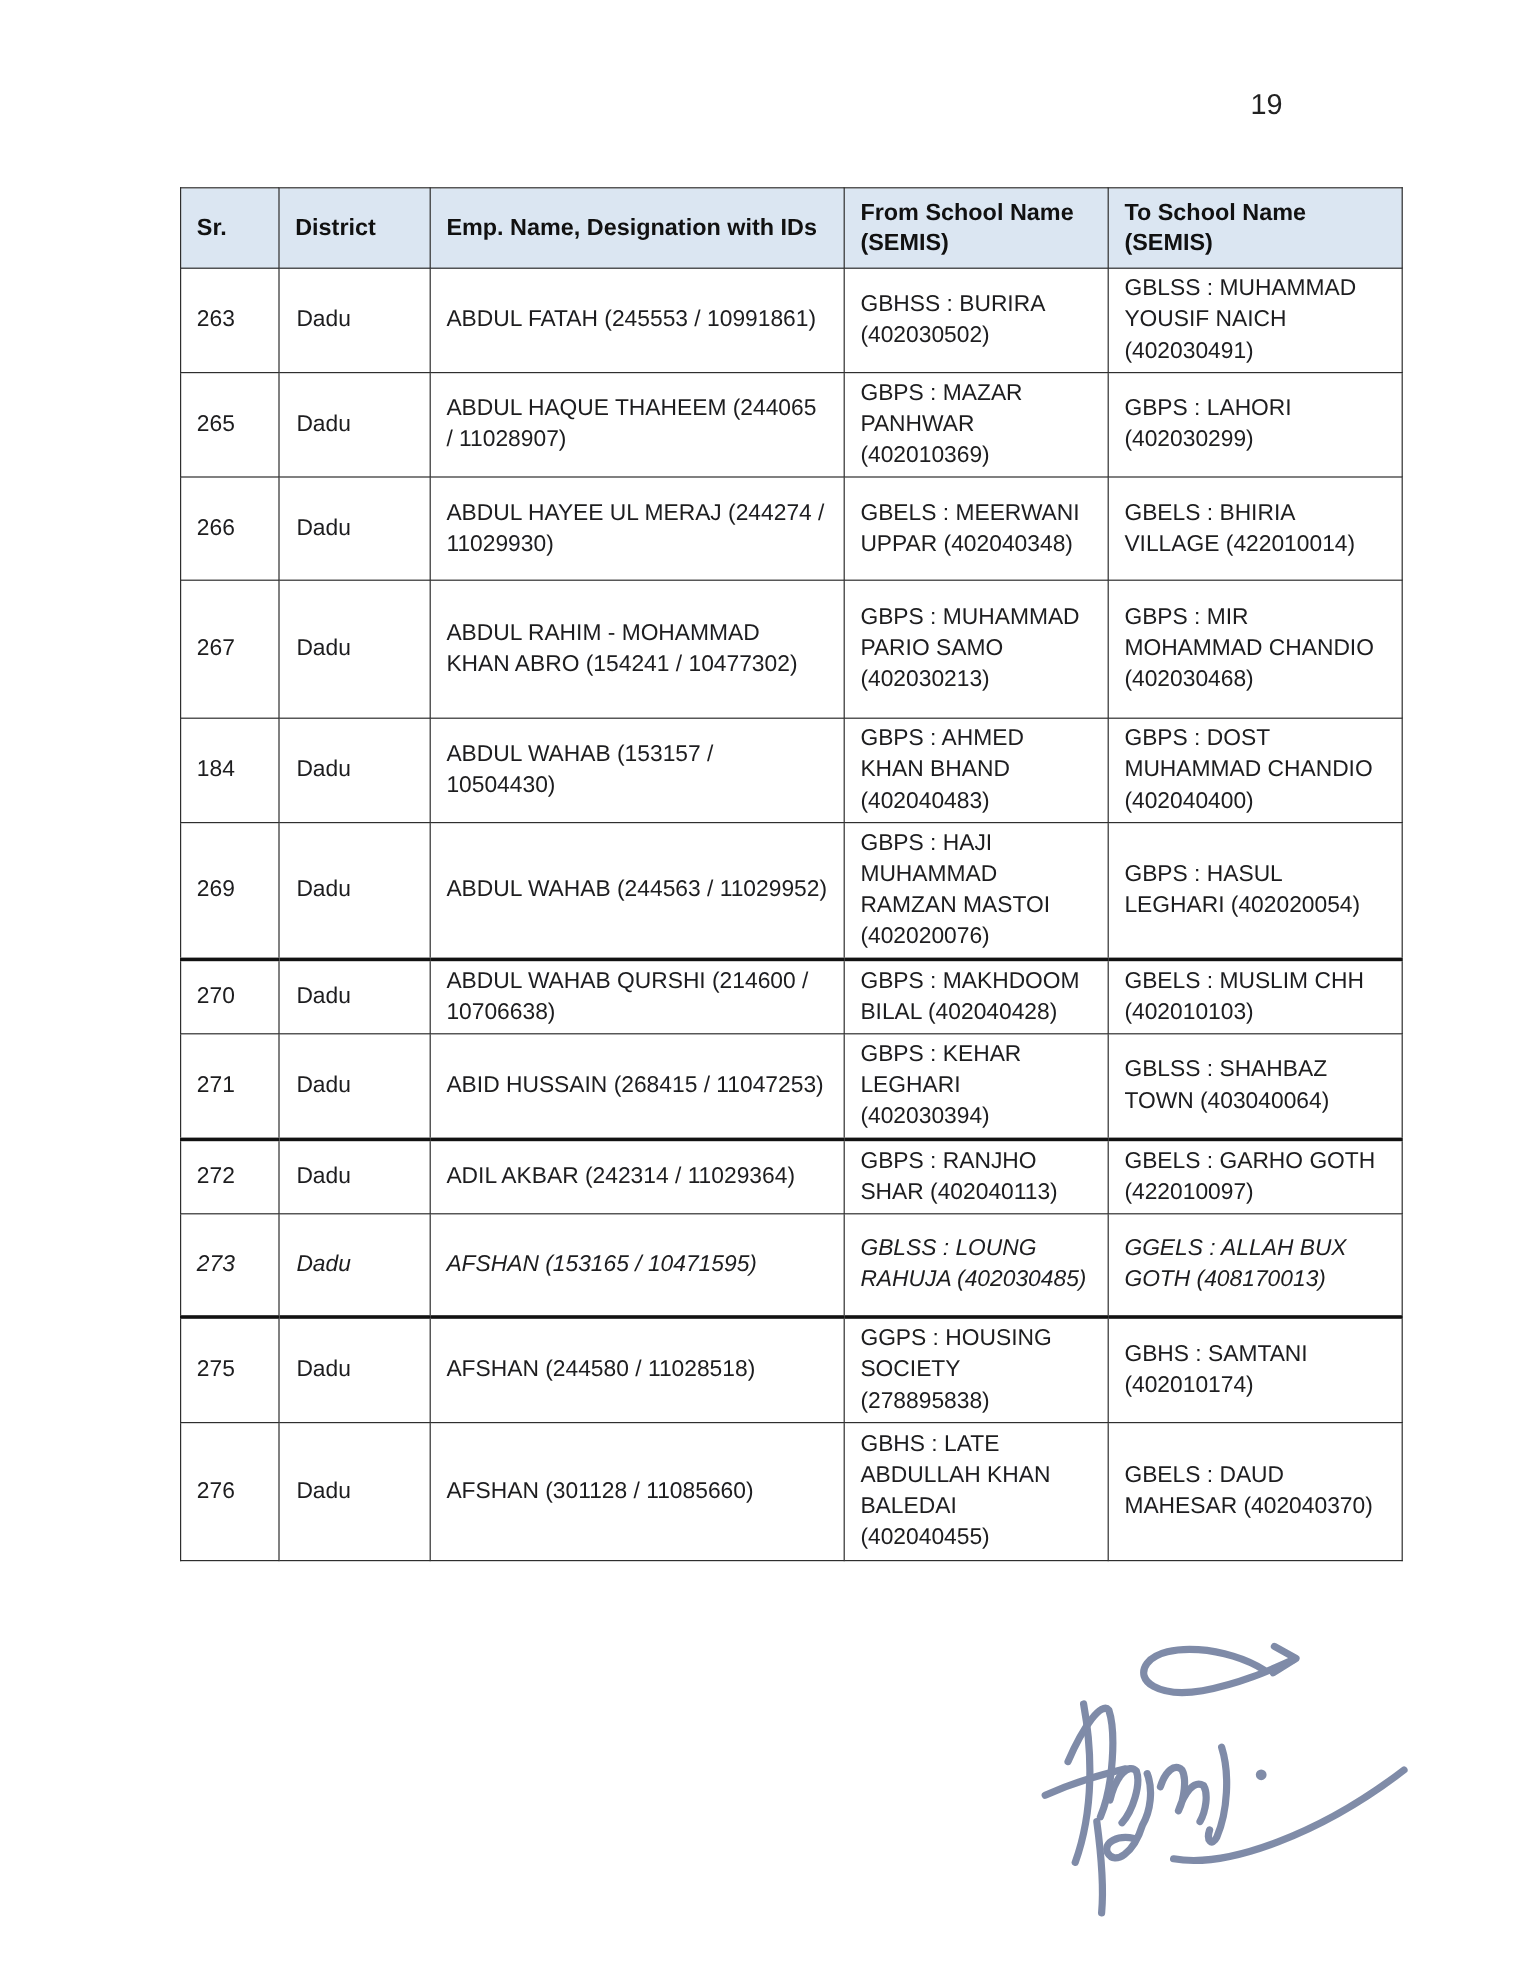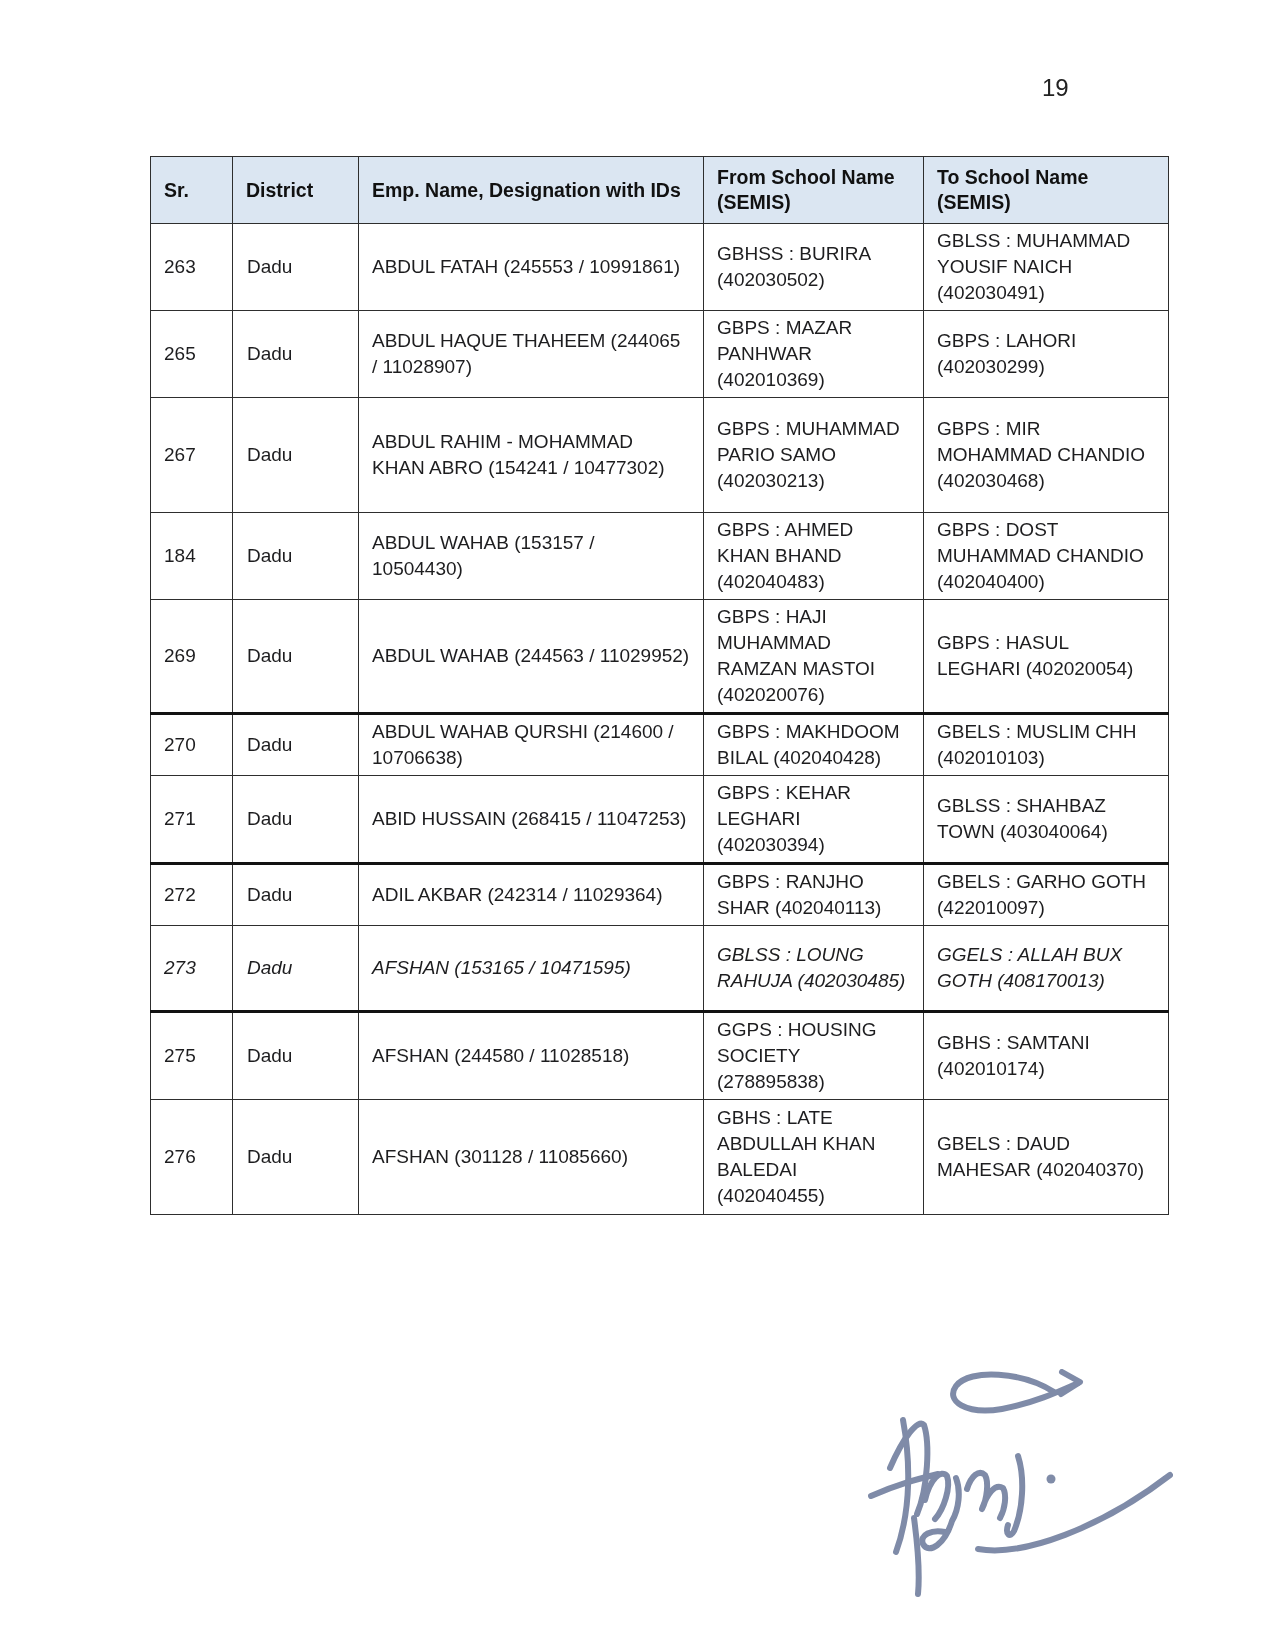--- a/index.html
+++ b/index.html
@@ -80,20 +80,27 @@
           <td class="cell-emp">ABDUL FATAH (245553 / 10991861)</td>
           <td class="cell-from">GBHSS : BURIRA (402030502)</td>
           <td class="cell-to">GBLSS : MUHAMMAD YOUSIF NAICH (402030491)</td>
         </tr>
         <tr style="height: 86px;">
           <td class="cell-sr">265</td>
           <td class="cell-dist">Dadu</td>
           <td class="cell-emp">ABDUL HAQUE THAHEEM (244065 / 11028907)</td>
           <td class="cell-from">GBPS : MAZAR PANHWAR (402010369)</td>
           <td class="cell-to">GBPS : LAHORI (402030299)</td>
+        </tr>
+        <tr style="height: 86px;">
+          <td class="cell-sr">266</td>
+          <td class="cell-dist">Dadu</td>
+          <td class="cell-emp">ABDUL HAYEE UL MERAJ (244274 / 11029930)</td>
+          <td class="cell-from">GBELS : MEERWANI UPPAR (402040348)</td>
+          <td class="cell-to">GBELS : BHIRIA VILLAGE (422010014)</td>
         </tr>
         <tr style="height: 115px;">
           <td class="cell-sr">267</td>
           <td class="cell-dist">Dadu</td>
           <td class="cell-emp">ABDUL RAHIM - MOHAMMAD KHAN ABRO (154241 / 10477302)</td>
           <td class="cell-from">GBPS : MUHAMMAD PARIO SAMO (402030213)</td>
           <td class="cell-to">GBPS : MIR MOHAMMAD CHANDIO (402030468)</td>
         </tr>
         <tr style="height: 87px;">
           <td class="cell-sr">184</td>

